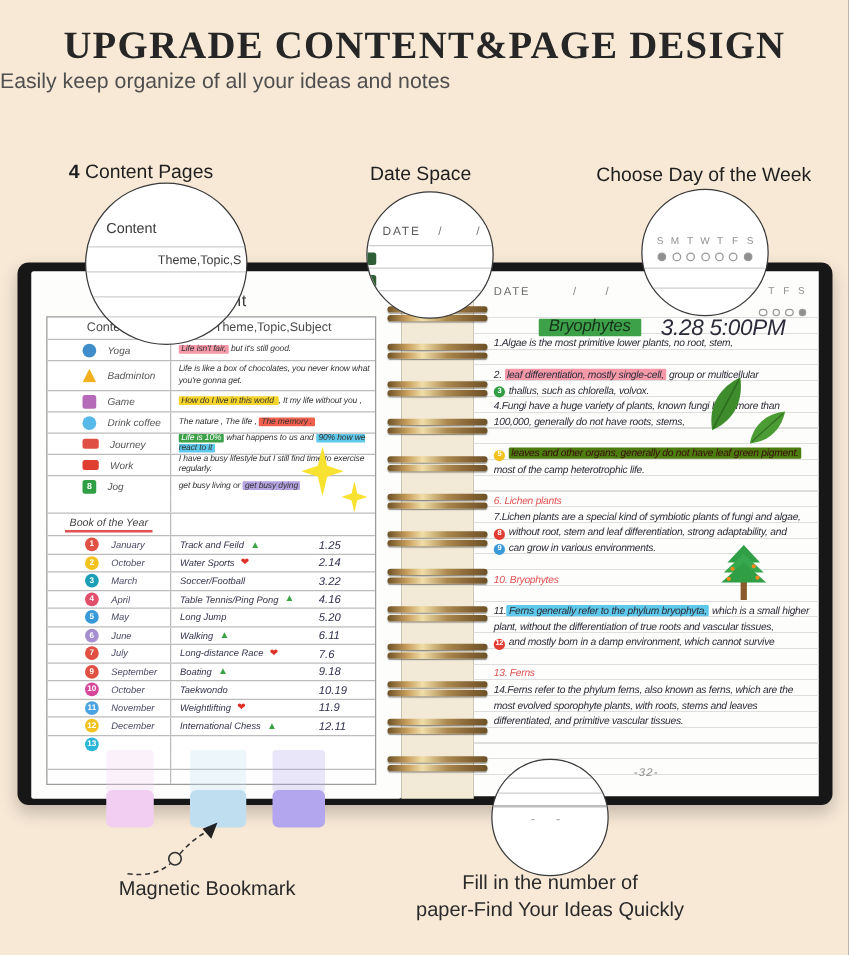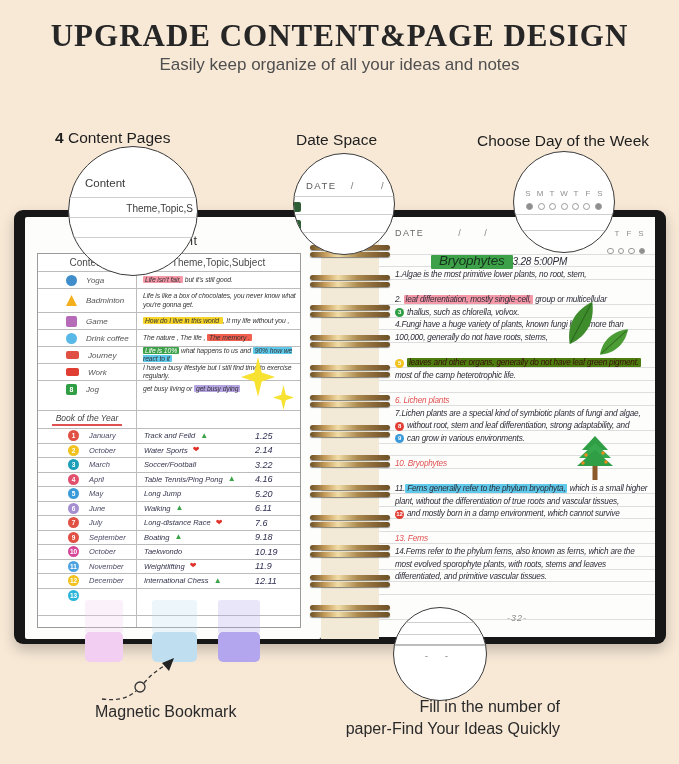--- a/index.html
+++ b/index.html
@@ -2,21 +2,21 @@
 <html><head>
 <meta charset="utf-8">
 <style>
   html,body{margin:0;padding:0;}
   body{width:679px;height:764px;position:relative;overflow:hidden;background:#f8e9d7;
        font-family:"Liberation Sans",sans-serif;color:#222;}
 
   
   .page-title{position:absolute;top:18px;left:0;right:0;text-align:center;
     font-family:"Liberation Serif",serif;font-weight:bold;font-size:31px;letter-spacing:1px;color:#262626;}
-  .page-subtitle{position:absolute;top:55px;left:0;right:0;text-align:center;font-size:17px;color:#4f4f4f;}
+  .page-subtitle{position:absolute;top:55px;left:0;right:0;font-size:17px;color:#4f4f4f;}
 
   
   .co-label{position:absolute;font-size:15.5px;color:#1e1e1e;}
   #lbl-content{left:55px;top:129px;}
   #lbl-content b{font-weight:bold;}
   #lbl-date{left:296px;top:131px;}
   #lbl-week{left:477px;top:132px;}
 
   
   .mag-circle{position:absolute;background:#fff;border:1.5px solid #3a3a3a;border-radius:50%;overflow:hidden;z-index:6;}
@@ -113,21 +113,21 @@
   .rp-date-row .slashes{margin-left:34px;word-spacing:18px;color:#888;}
   .rp-week-corner{position:absolute;top:5px;right:8px;text-align:right;}
   .rp-week-corner .wd-letter{width:8px;margin:0 2px;}
   .rp-week-corner .wd-circle{width:6.5px;height:6.5px;margin:0 2px;}
   .rp-lines{position:absolute;left:0;right:0;top:25px;bottom:14px;
     background:repeating-linear-gradient(to bottom,transparent 0 11.7px,#dedede 11.7px 12.6px);}
   .rp-text{position:absolute;left:16px;right:6px;top:27px;font-size:8.2px;font-style:italic;
     letter-spacing:-0.2px;color:#2c2c38;line-height:12.6px;z-index:2;}
   .rp-title-row{height:25px;display:flex;align-items:flex-end;padding-left:36px;}
   .rp-title{background:#3da14a;color:#16321a;font-size:13.5px;padding:0 8px 1px 8px;border-radius:1px;}
-  .rp-datetime{font-size:10px;color:#2b2b3a;}
+  .rp-datetime{margin-left:16px;font-size:18px;color:#2b2b3a;}
   .ln{height:12.6px;white-space:nowrap;}
   .ln.gap{margin-top:12.6px;}
   .ln.heading{color:#e05252;}
   .bullet{display:inline-block;width:9px;height:9px;border-radius:50%;color:#fff;font-size:6px;font-weight:bold;
     text-align:center;line-height:9px;margin-right:3px;font-style:normal;vertical-align:0.5px;}
   .rp-pagenum{position:absolute;bottom:14px;left:0;right:0;text-align:center;
     font-size:9px;font-style:italic;color:#8a8a8a;letter-spacing:1px;z-index:2;}
 
   
   .leaf{position:absolute;z-index:4;}
@@ -137,21 +137,21 @@
 
   
   .bm{position:absolute;border-radius:5px;z-index:4;height:30px;top:632px;}
   .bm-faint{position:absolute;z-index:3;height:34px;top:600px;opacity:0.28;border-radius:3px;}
   #bm-pink,#bmf-pink{left:85px;width:38px;background:#f2cef2;}
   #bm-blue,#bmf-blue{left:152px;width:45px;background:#bfdff0;}
   #bm-purple,#bmf-purple{left:218px;width:42px;background:#b4a6ee;}
 
   
   #lbl-bookmark{position:absolute;left:95px;top:703px;font-size:16px;color:#2a2a2a;}
-  #lbl-fill{position:absolute;left:320px;top:696px;width:240px;text-align:right;font-size:16px;color:#2a2a2a;line-height:1.35;}
+  #lbl-fill{position:absolute;left:320px;top:696px;width:240px;text-align:center;font-size:16px;color:#2a2a2a;line-height:1.35;}
   #arrow-bookmark{position:absolute;left:98px;top:655px;z-index:5;}
 </style>
 </head>
 <body>
 
 <div class="page-title">UPGRADE CONTENT&amp;PAGE DESIGN</div>
 <div class="page-subtitle">Easily keep organize of all your ideas and notes</div>
 
 <div class="co-label" id="lbl-content"><b>4</b><span> Content Pages</span></div>
 <div class="co-label" id="lbl-date">Date Space</div>

